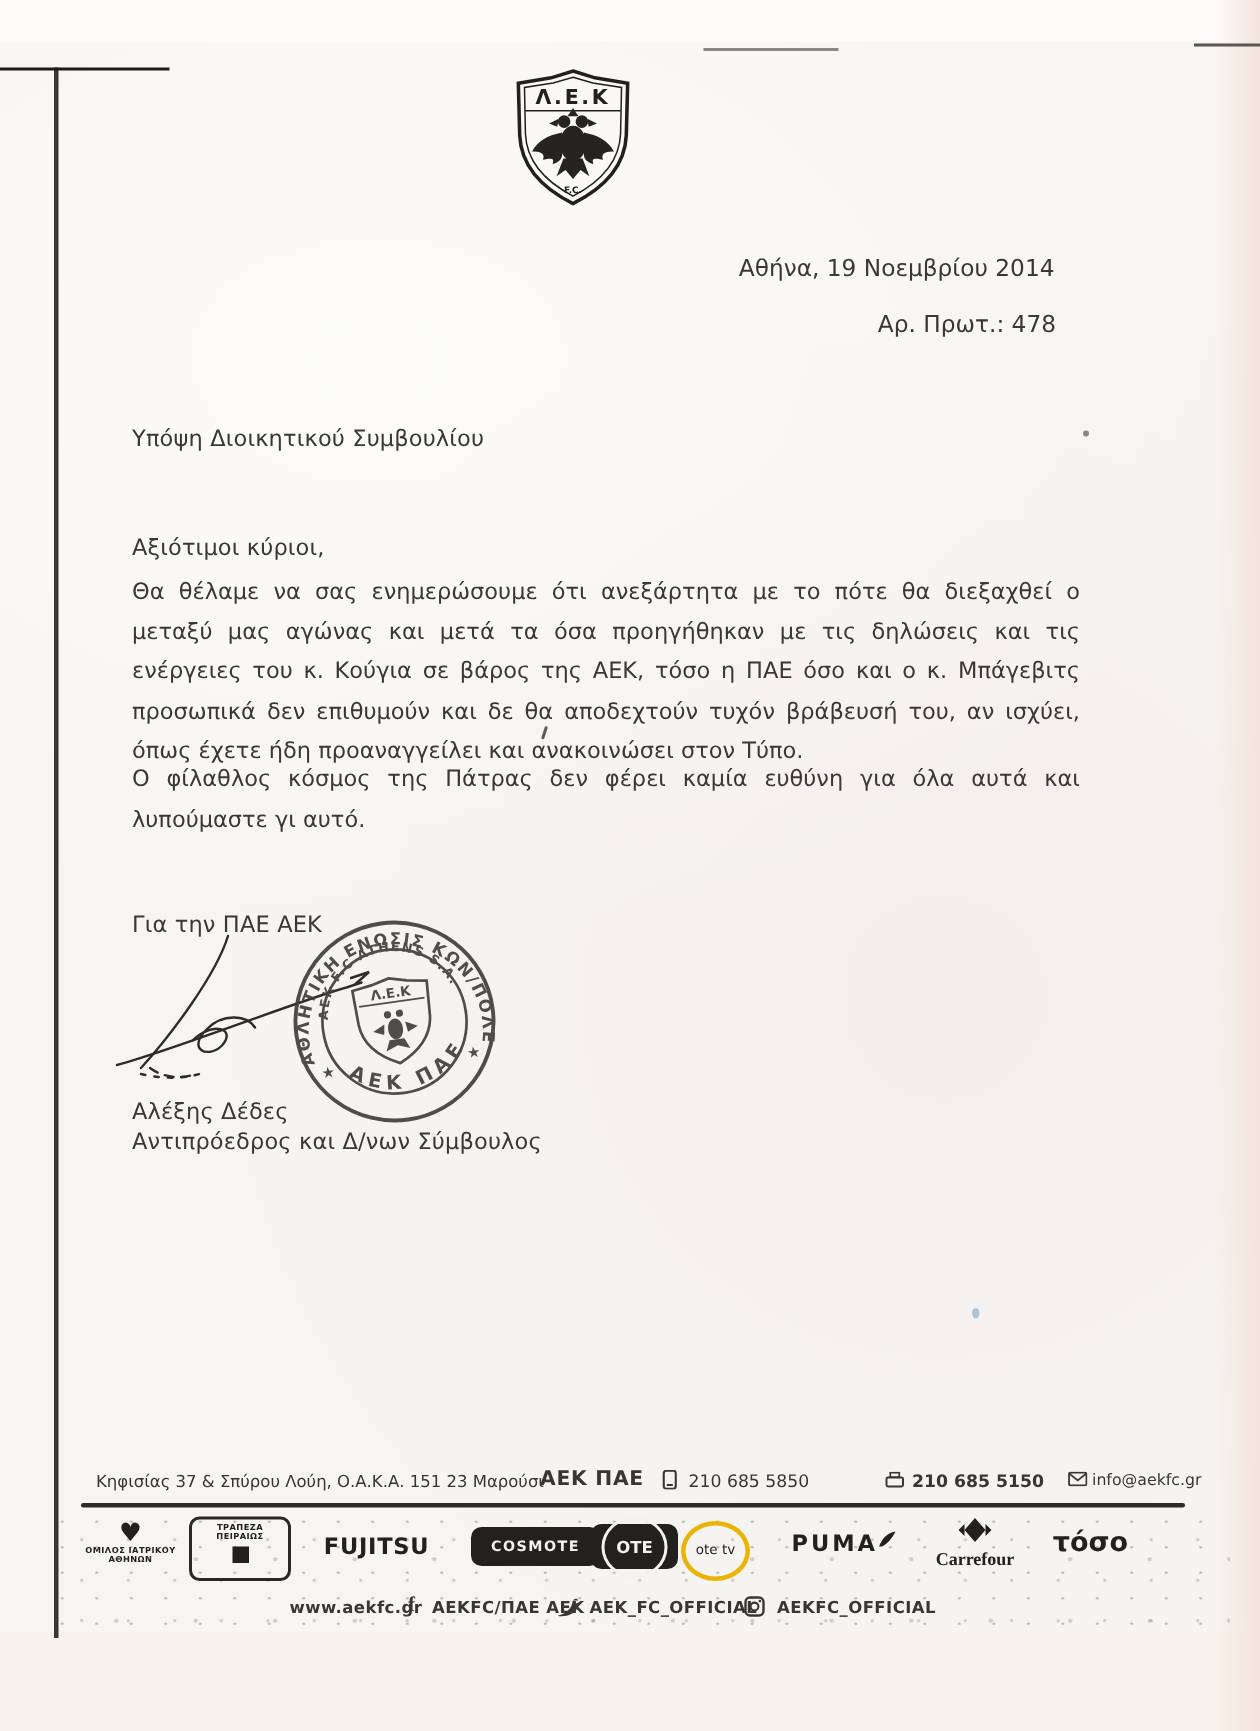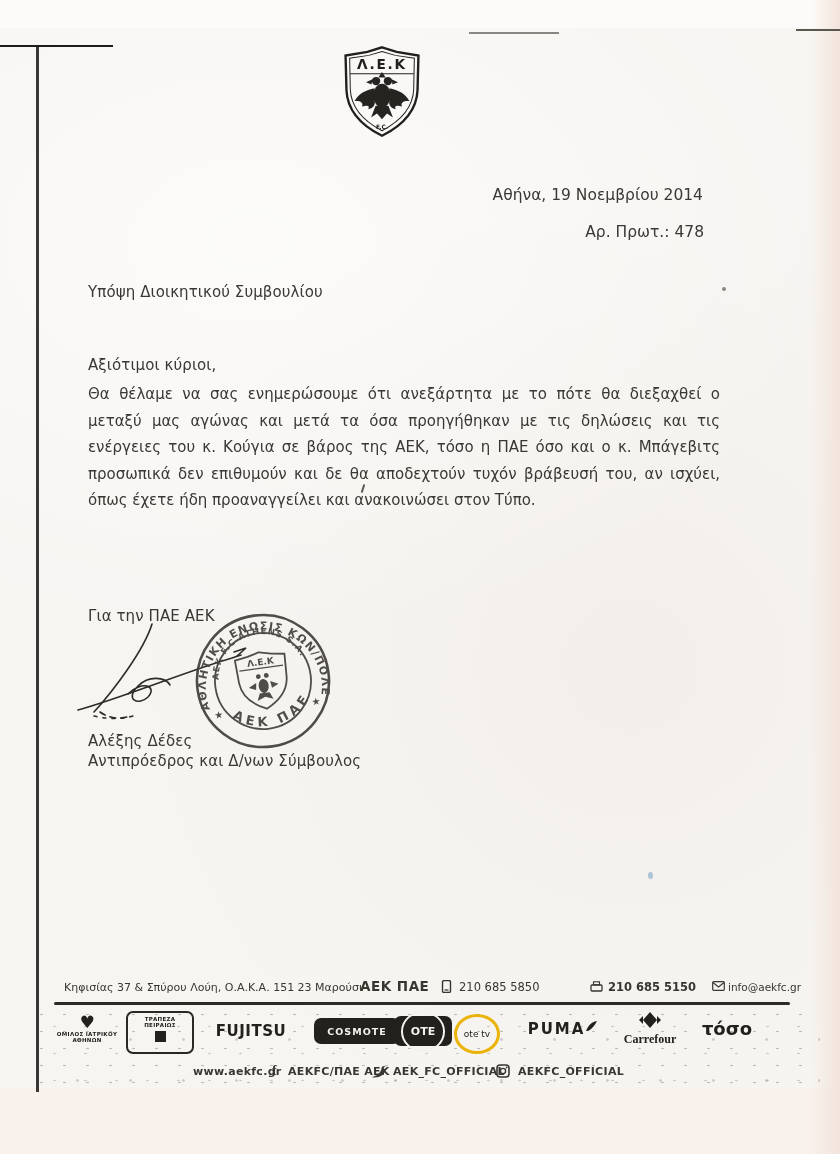--- a/index.html
+++ b/index.html
@@ -16,21 +16,21 @@
   .warm-bottom{position:absolute;left:0;top:1088px;width:840px;height:66px;background:#f9f1ec;}
   
   .edge-v{position:absolute;left:36px;top:45px;width:3px;height:1047px;background:#1d1c1b;opacity:.88;}
   .edge-h1{position:absolute;left:0;top:45px;width:113px;height:2px;background:#1d1c1b;}
   .edge-h2{position:absolute;left:469px;top:32px;width:90px;height:2px;background:#8a8681;}
   .edge-h3{position:absolute;left:796px;top:29px;width:44px;height:2px;background:#5a5650;}
   .txt{position:absolute;white-space:pre;}
   .body-text{font-size:15px;line-height:26px;letter-spacing:.1px;color:#3a3734;}
   .para{position:absolute;left:88px;width:632px;font-size:15px;line-height:26.5px;
         text-align:justify;color:#3a3734;white-space:normal;}
-  .right-align{text-align:right;margin-top:16px;}
+  .right-align{text-align:right;}
   
   .stamp-wrap{position:absolute;left:192px;top:610px;width:142px;height:142px;
               transform:rotate(-8deg);opacity:.92;}
   .sig-wrap{position:absolute;left:66px;top:616px;width:190px;height:112px;}
   
   .footer-row{position:absolute;top:978px;left:0;width:840px;height:20px;font-size:11px;color:#39362f;}
   .divider{position:absolute;left:54px;top:1002px;width:736px;height:3px;background:#2d2b28;border-radius:2px;}
   .strip{position:absolute;left:30px;top:1006px;width:790px;height:84px;}
   .noise{position:absolute;left:0;top:0;width:100%;height:100%;opacity:.55;pointer-events:none;
      background-image:
@@ -83,20 +83,21 @@
     <text x="45" y="92.5" text-anchor="middle" font-size="6.5" font-weight="bold" fill="#22201d">F.C.</text>
   </svg>
 
   <div class="txt right-align" style="right:137px;top:170px;font-size:15.5px;color:#3a3734;">Αθήνα, 19 Νοεμβρίου 2014</div>
   <div class="txt right-align" style="right:136px;top:207px;font-size:15.5px;color:#3a3734;">Αρ. Πρωτ.: 478</div>
 
   <div class="txt body-text" style="left:88px;top:279px;">Υπόψη Διοικητικού Συμβουλίου</div>
 
   <div class="txt body-text" style="left:88px;top:352px;">Αξιότιμοι κύριοι,</div>
   <div class="para" style="top:381px;">Θα θέλαμε να σας ενημερώσουμε ότι ανεξάρτητα με το πότε θα διεξαχθεί ο μεταξύ μας αγώνας και μετά τα όσα προηγήθηκαν με τις δηλώσεις και τις ενέργειες του κ. Κούγια σε βάρος της ΑΕΚ, τόσο η ΠΑΕ όσο και ο κ. Μπάγεβιτς προσωπικά δεν επιθυμούν και δε θα αποδεχτούν τυχόν βράβευσή του, αν ισχύει, όπως έχετε ήδη προαναγγείλει και ανακοινώσει στον Τύπο.</div>
+  <div class="para" style="top:506px;">Ο φίλαθλος κόσμος της Πάτρας δεν φέρει καμία ευθύνη για όλα αυτά και λυπούμαστε γι αυτό.</div>
 
   <div class="txt body-text" style="left:88px;top:603px;">Για την ΠΑΕ ΑΕΚ</div>
 
   <svg class="sig-wrap" viewBox="0 0 190 112">
     <g stroke="#2e2b28" fill="none" stroke-width="1.6" stroke-linecap="round">
       <path d="M86,8 C78,34 48,74 28,96"></path>
       <path d="M12,94 C50,84 130,52 166,42 l9,-3"></path>
       <path d="M168,36 l12,-4 -9,8"></path>
       <path d="M62,78 c14,-14 30,-8 20,3 c-9,9 -24,3 -10,-11 c11,-11 27,-9 32,-1"></path>
       <path d="M34,96 c8,6 20,8 30,4" stroke-dasharray="6 5"></path>

